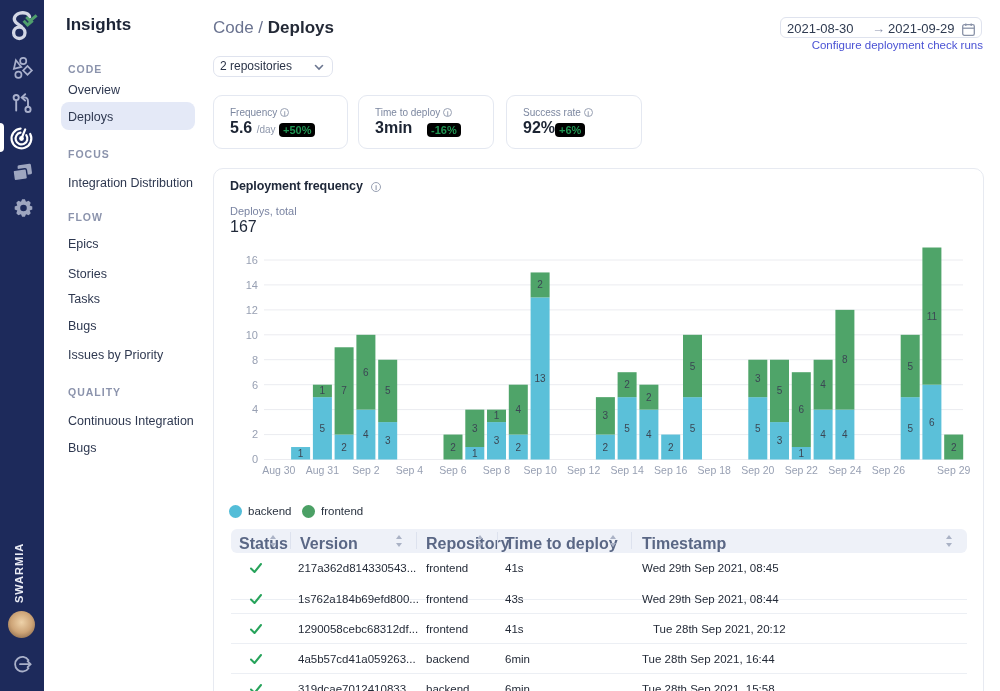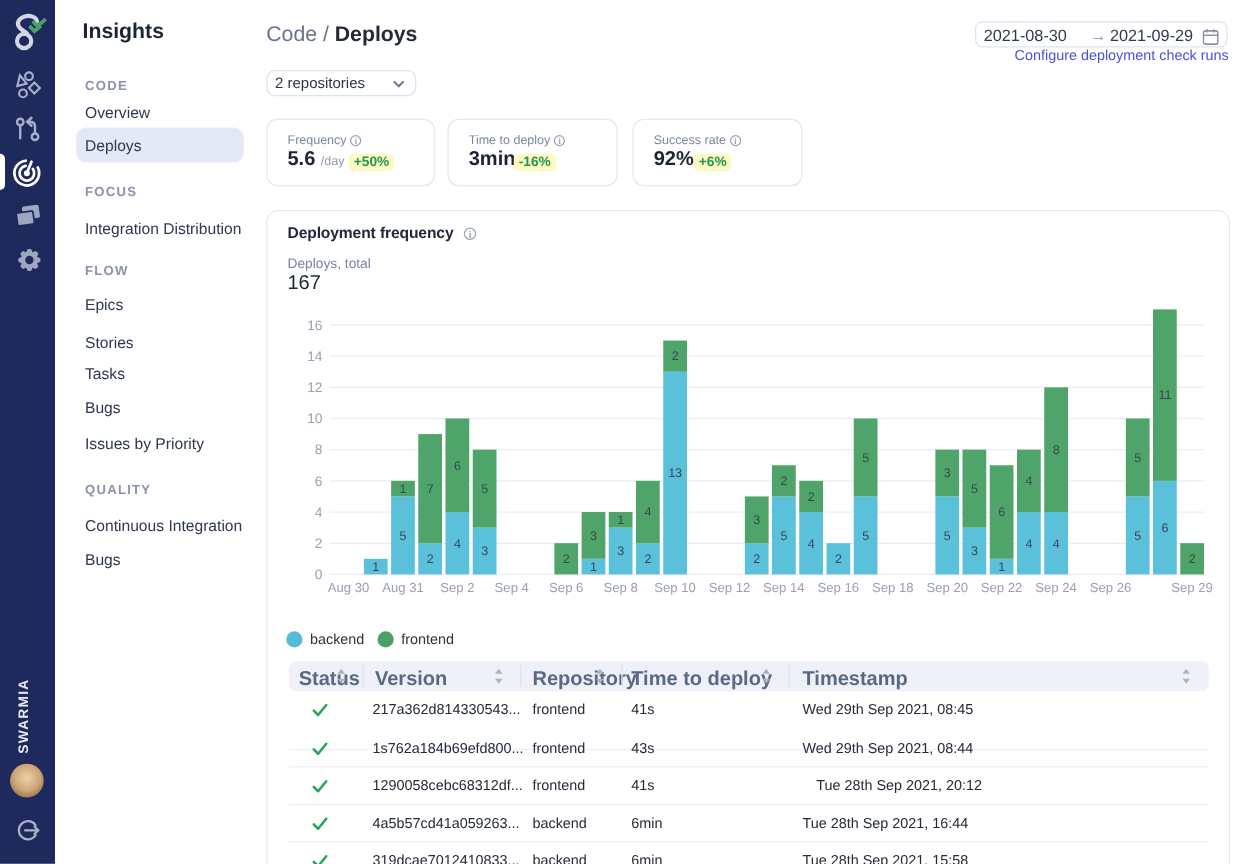--- a/index.html
+++ b/index.html
@@ -21,21 +21,21 @@
      font-size:13px; color:#2e3a50; }
   .datebox span { position:absolute; top:3px; }
   .cfglink { position:absolute; right:17px; top:39px; font-size:11.5px; font-weight:500; color:#4a52d4; }
   .repobtn { position:absolute; left:213px; top:56px; width:120px; height:21px; border:1px solid #dfe3ee; border-radius:7px; background:#fff;
      font-size:12px; color:#2a3347; line-height:19px; padding-left:6px; }
   
   .card { position:absolute; top:95px; height:54px; background:#fff; border:1px solid #e4e8f1; border-radius:9px; }
   .cardlbl { position:absolute; left:16px; top:11px; font-size:10px; color:#7c87a0; }
   .cardval { position:absolute; left:16px; top:23px; font-size:16px; font-weight:700; color:#1c2433; }
   .cardunit { font-size:10px; font-weight:400; color:#8e97ab; }
-  .badge { position:absolute; top:27px; height:14px; line-height:14px; padding:0 4px; background:#fef9c3; color:#209653;
+  .badge { position:absolute; top:27px; height:14px; line-height:14px; padding:0 4px; background:#000000; color:#209653;
      font-size:11px; font-weight:700; border-radius:4px; }
   .info { display:inline-block; width:9px; height:9px; border:1px solid #99a1b3; border-radius:50%;
      font-size:7px; line-height:9px; text-align:center; color:#99a1b3; font-weight:600; vertical-align:0.5px; margin-left:3px;}
   
   .panel { position:absolute; left:213px; top:168px; width:771px; height:560px; background:#fff; border:1px solid #e7eaf1; border-radius:10px; }
   
   .thead { position:absolute; left:17px; top:360px; width:736px; height:24px; background:#eef1f8; border-radius:6px; }
   .th { position:absolute; top:6px; font-size:16px; color:#5a6785; font-weight:700;}
   .tdvd { position:absolute; top:3px; width:1px; height:17px; background:#dde2ee; }
   .trow { position:absolute; left:17px; width:736px; height:30px; border-bottom:1px solid #eceff4; font-size:11.5px; color:#242b38; }
@@ -147,21 +147,21 @@
 </div>
 
 <div class="card" style="left:213px; width:135px;">
   <div class="cardlbl">Frequency<span class="info">i</span></div>
   <div class="cardval">5.6 <span class="cardunit">/day</span></div>
   <div class="badge" style="left:65px;">+50%</div>
 </div>
 <div class="card" style="left:358px; width:136px;">
   <div class="cardlbl">Time to deploy<span class="info">i</span></div>
   <div class="cardval">3min</div>
-  <div class="badge" style="left:52px;">-16%</div>
+  <div class="badge" style="left:68px;">-16%</div>
 </div>
 <div class="card" style="left:506px; width:136px;">
   <div class="cardlbl">Success rate<span class="info">i</span></div>
   <div class="cardval">92%</div>
   <div class="badge" style="left:48px;">+6%</div>
 </div>
 
 <div class="panel">
   <div style="position:absolute;left:16px;top:10px;font-size:12.5px;font-weight:700;color:#20293a;letter-spacing:-0.1px;">Deployment frequency
     <span class="info" style="width:10px;height:10px;line-height:10px;font-size:8px;margin-left:5px;">i</span></div>

